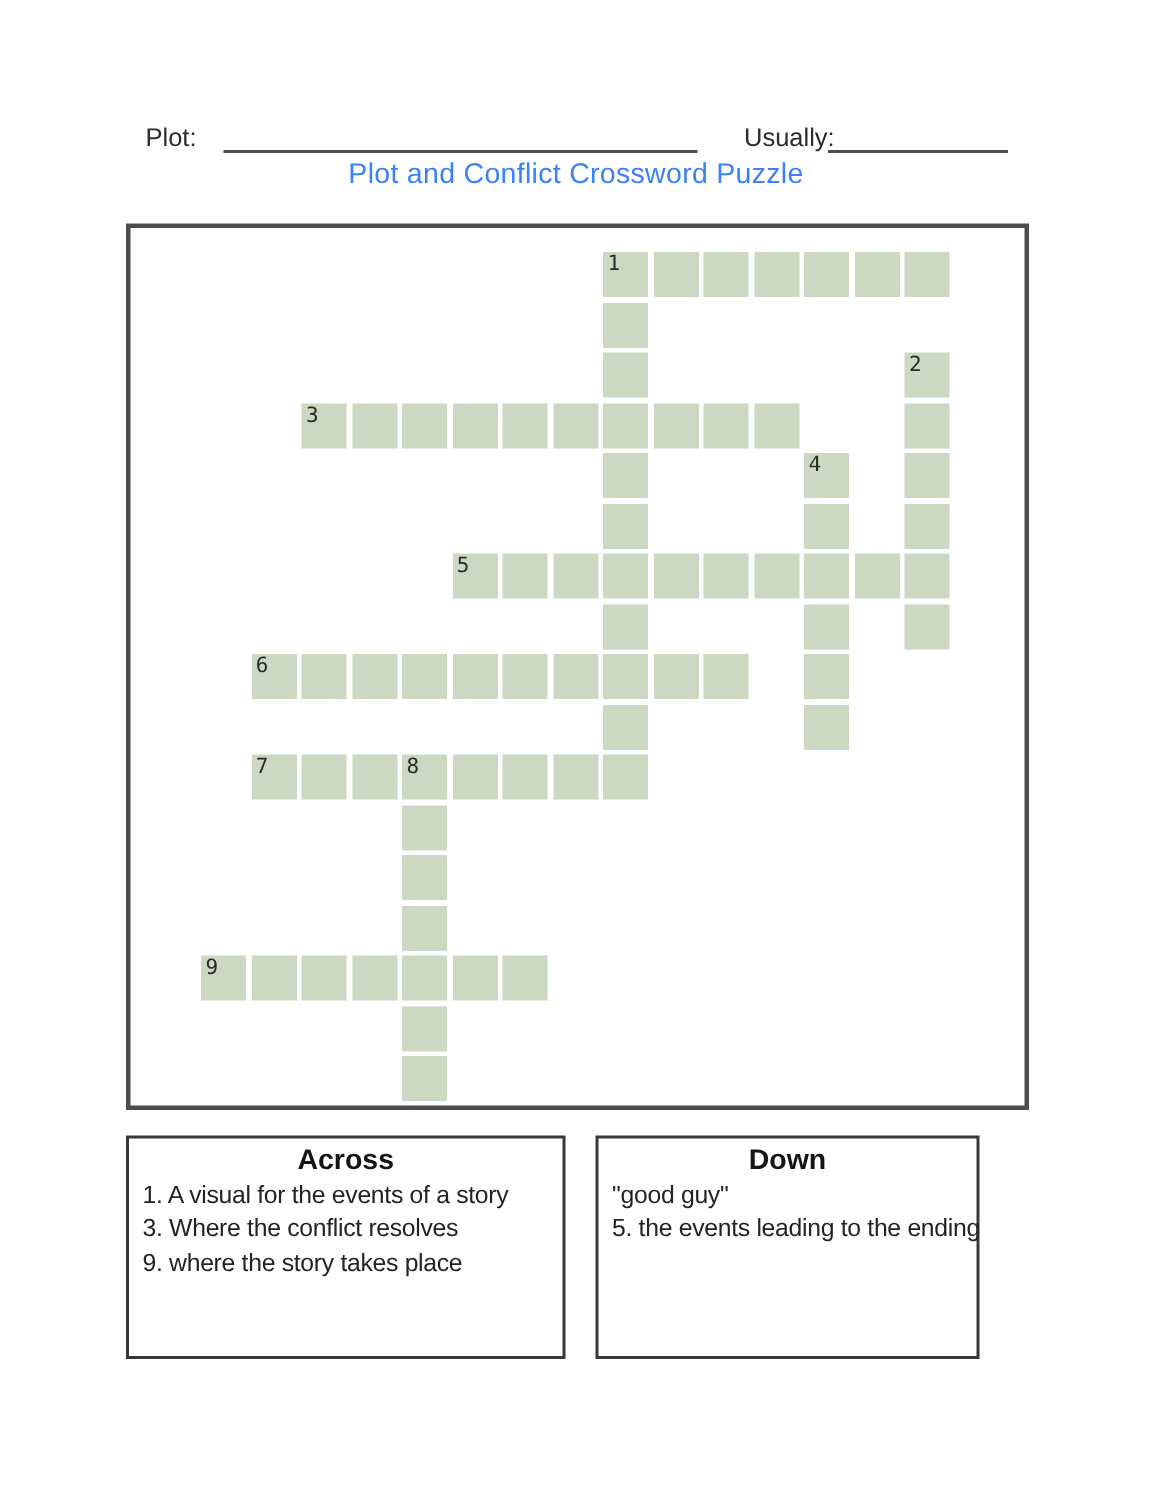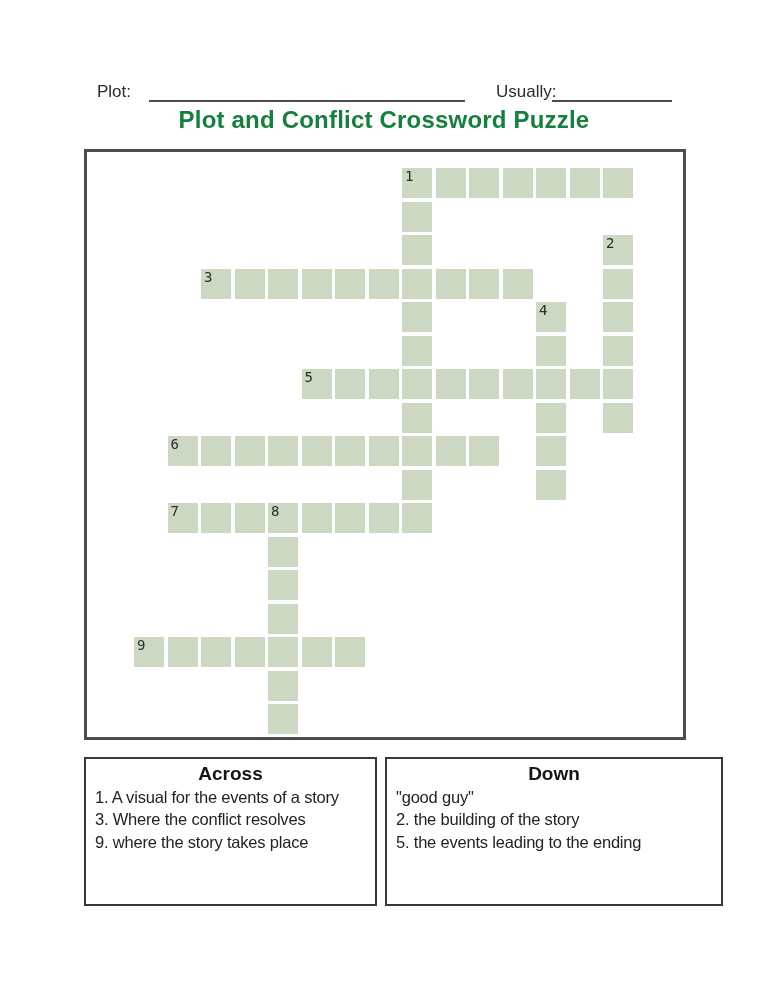--- a/index.html
+++ b/index.html
@@ -23,21 +23,21 @@
     position:absolute;top:84px;height:16px;
     border-bottom:2px solid #4d4d4d;
   }
   .name-line{left:149px;width:316px;}
   .period-line{left:552px;width:120px;}
 
   
   .title{
     position:absolute;left:0;top:106px;width:768px;
     margin:0;text-align:center;
-    font-size:24px;font-weight:bold;color:#15803d;
+    font-size:19px;font-weight:normal;color:#3b82f6;
     letter-spacing:0.2px;
   }
 
   
   .grid-box{
     position:absolute;left:84px;top:149px;
     width:602px;height:591px;
     box-sizing:border-box;
     border:3px solid #4b4f4a;
     background:#ffffff;
@@ -55,21 +55,21 @@
   }
 
   
   .clue-box{
     position:absolute;top:757px;height:149px;
     box-sizing:border-box;
     border:2px solid #383838;
     background:#fff;
   }
   .across-box{left:84px;width:293px;}
-  .down-box{left:385px;width:338px;}
+  .down-box{left:397px;width:256px;}
   .clue-title{
     text-align:center;
     font-size:19px;font-weight:bold;color:#151515;
     margin-top:3px;line-height:24px;
   }
   .clue-line{
     font-size:16.5px;line-height:22.4px;
     letter-spacing:-0.2px;
     padding-left:9px;
     white-space:nowrap;
@@ -188,18 +188,17 @@
         <div class="clue-line">1. A visual for the events of a story</div>
         <div class="clue-line">3. Where the conflict resolves</div>
         <div class="clue-line">9. where the story takes place</div>
       </div>
   </div>
 
   <div class="clue-box down-box">
     <div class="clue-title">Down</div>
     <div class="clue-list" id="down-list">
         <div class="clue-line">"good guy"</div>
-        <div class="clue-line">2. the building of the story</div>
         <div class="clue-line">5. the events leading to the ending</div>
       </div>
   </div>
 
 </div>
 
 </body></html>

